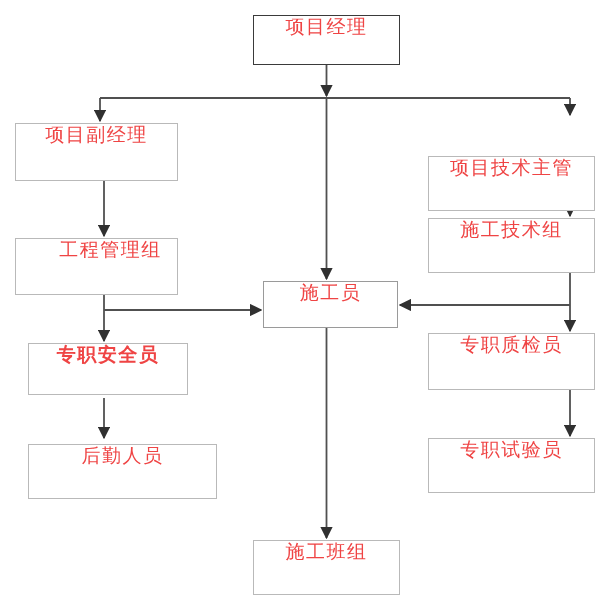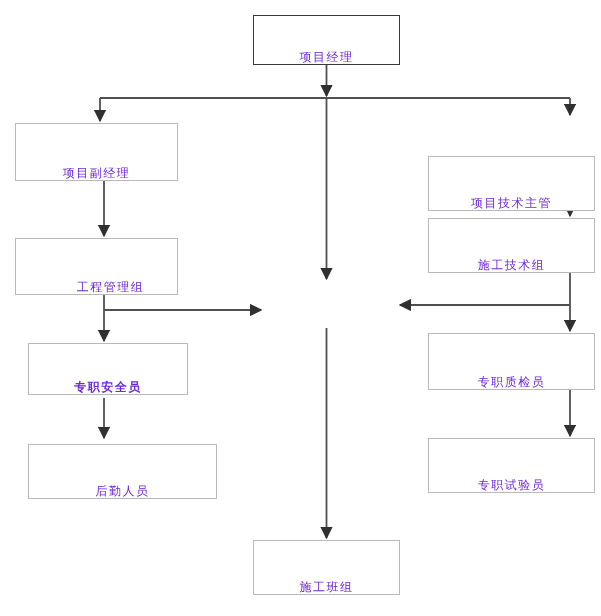--- a/index.html
+++ b/index.html
@@ -25,25 +25,25 @@
     width: 601px;
     height: 616px;
     pointer-events: none;
   }
   .node {
     position: absolute;
     box-sizing: border-box;
     background: #ffffff;
     border: 1px solid #b9b9b9;
     display: flex;
-    align-items: flex-end;
+    align-items: flex-start;
     justify-content: center;
     text-align: center;
-    color: #6d28d9;
-    font-size: 12px;
+    color: #ef4444;
+    font-size: 19px;
     letter-spacing: 1.5px;
     line-height: 1.2;
     white-space: nowrap;
     z-index: 2;
   }
   .node.root {
     border: 1px solid #3a3a3a;
   }
   .node.mid {
     border: 1px solid #9a9a9a;
@@ -105,20 +105,23 @@
   </div>
 
   <div class="node" style="left:15px; top:238px; width:163px; height:57px;padding-left:28px;">
     <span>工程管理组</span>
   </div>
 
   <div class="node" style="left:428px; top:218px; width:167px; height:55px;">
     <span>施工技术组</span>
   </div>
 
+  <div class="node mid" style="left:263px; top:281px; width:135px; height:47px;">
+    <span>施工员</span>
+  </div>
 
   <div class="node" style="left:28px; top:343px; width:160px; height:52px;font-weight:bold;">
     <span>专职安全员</span>
   </div>
 
   <div class="node" style="left:428px; top:333px; width:167px; height:57px;">
     <span>专职质检员</span>
   </div>
 
   <div class="node" style="left:28px; top:444px; width:189px; height:55px;">

